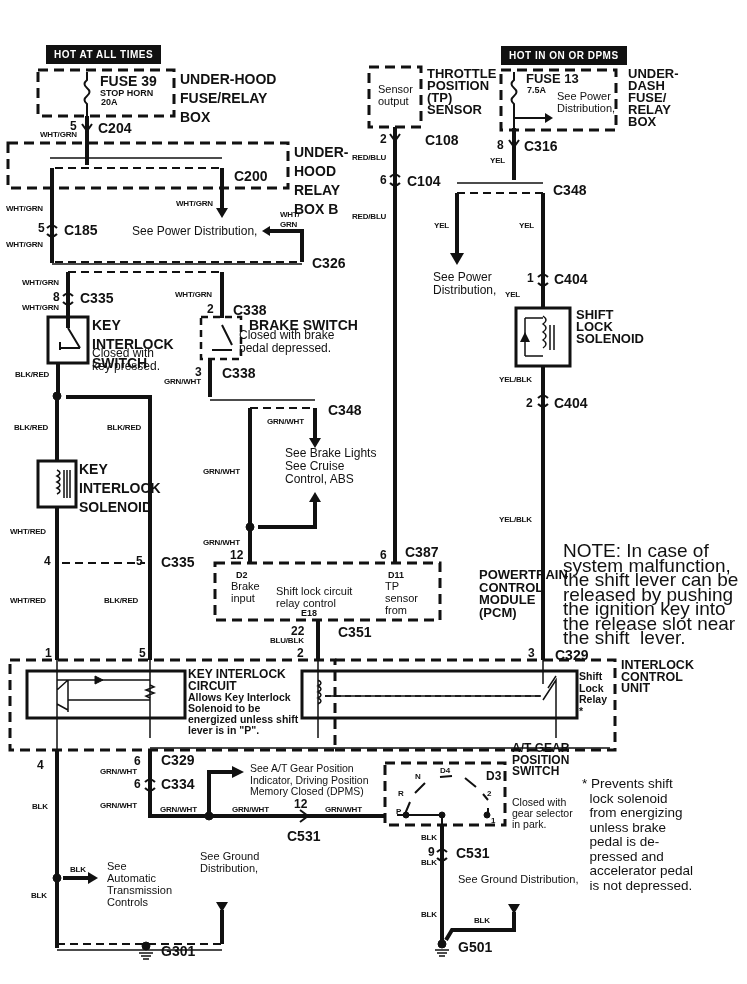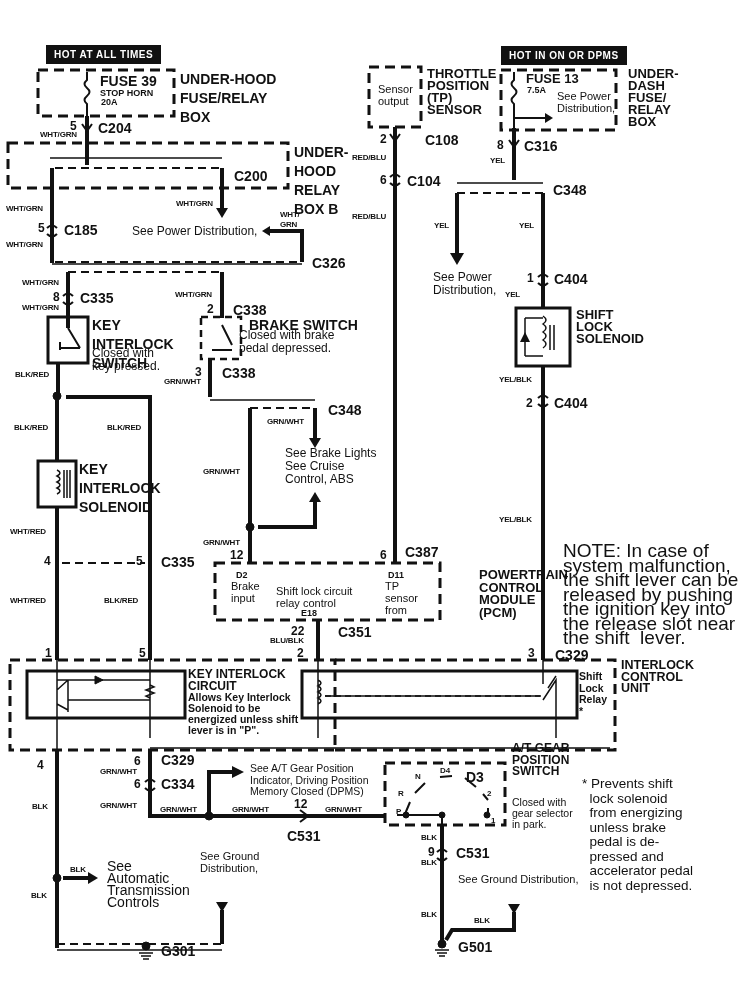--- a/index.html
+++ b/index.html
@@ -329,21 +329,21 @@
 <div class="t conn" style="left:287px;top:829px;">C531</div>
 <div class="t" style="left:250px;top:763px;font-size:10.5px;line-height:11.5px;">See A/T Gear Position
 Indicator, Driving Position
 Memory Closed (DPMS)</div>
 <div class="t wire" style="left:32px;top:803px;">BLK</div>
 
 <div class="t small" style="left:396px;top:808px;font-size:8px;">P</div>
 <div class="t small" style="left:398px;top:790px;font-size:8px;">R</div>
 <div class="t small" style="left:415px;top:773px;font-size:8px;">N</div>
 <div class="t small" style="left:440px;top:767px;font-size:8px;">D4</div>
-<div class="t small" style="left:466px;top:770px;font-size:14px;">D3</div>
+<div class="t small" style="left:486px;top:770px;font-size:12px;">D3</div>
 <div class="t small" style="left:487px;top:790px;font-size:8px;">2</div>
 <div class="t small" style="left:491px;top:817px;font-size:8px;">1</div>
 <div class="t lbl" style="left:512px;top:743px;font-size:12px;line-height:11.5px;">A/T GEAR
 POSITION
 SWITCH</div>
 <div class="t" style="left:512px;top:797px;font-size:10.5px;line-height:11px;">Closed with
 gear selector
 in park.</div>
 
 <div class="t bignote" style="left:582px;top:777px;font-size:13.5px;line-height:14.5px;">* Prevents shift
@@ -360,18 +360,18 @@
 <div class="t conn" style="left:456px;top:846px;">C531</div>
 <div class="t wire" style="left:421px;top:859px;">BLK</div>
 <div class="t" style="left:458px;top:874px;font-size:11px;">See Ground Distribution,</div>
 <div class="t wire" style="left:421px;top:911px;">BLK</div>
 <div class="t wire" style="left:474px;top:917px;">BLK</div>
 <div class="t conn" style="left:458px;top:940px;">G501</div>
 
 <div class="t" style="left:200px;top:850px;font-size:11px;line-height:12px;">See Ground
 Distribution,</div>
 <div class="t wire" style="left:70px;top:866px;">BLK</div>
-<div class="t" style="left:107px;top:860px;font-size:14px;line-height:12px;">See
+<div class="t" style="left:107px;top:860px;font-size:11px;line-height:12px;">See
 Automatic
 Transmission
 Controls</div>
 <div class="t wire" style="left:31px;top:892px;">BLK</div>
 <div class="t conn" style="left:161px;top:944px;">G301</div>
 
 </body></html>

